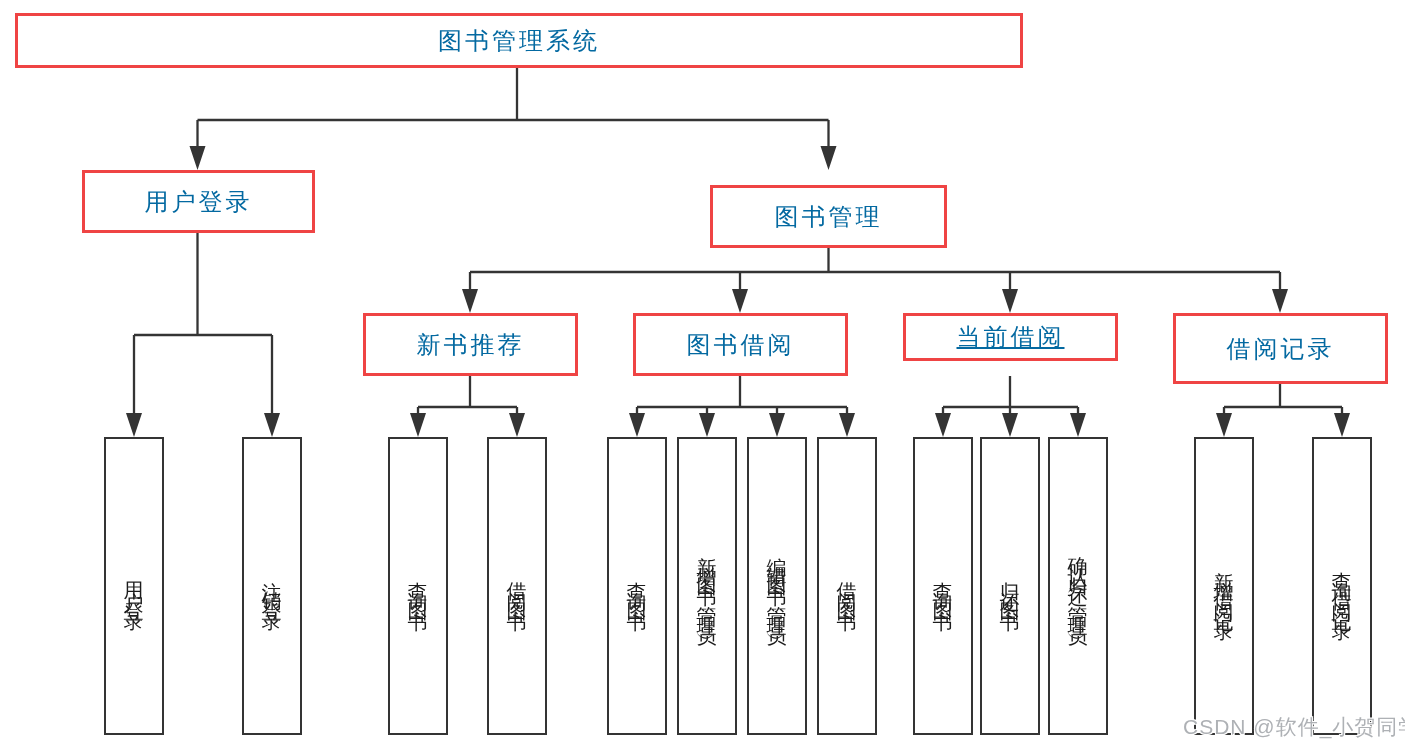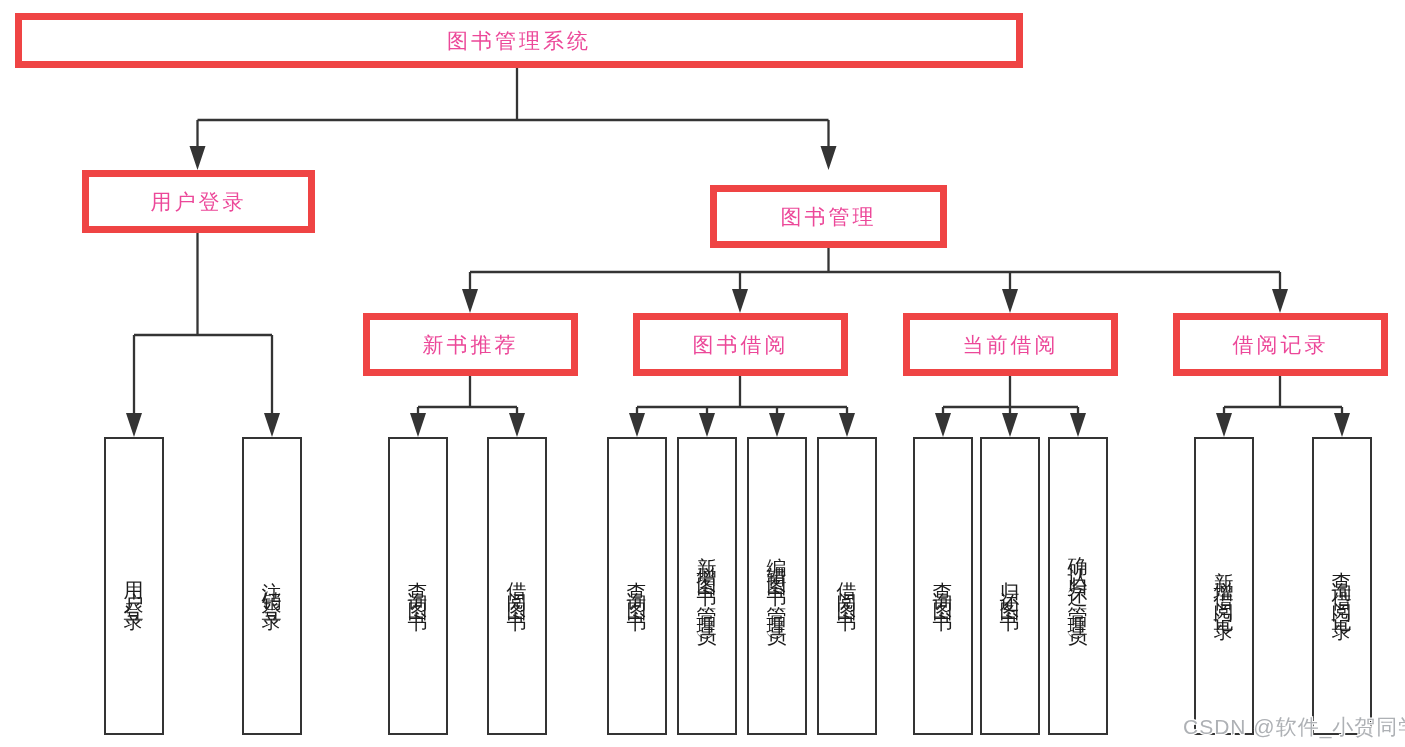--- a/index.html
+++ b/index.html
@@ -14,27 +14,27 @@
   #connectors {
     position: absolute;
     left: 0; top: 0;
     width: 1405px; height: 747px;
     pointer-events: none;
   }
   .node {
     position: absolute;
     box-sizing: border-box;
     background: #fff;
-    border: 7px solid #ef4444;
+    border: 3px solid #ef4444;
     display: flex;
     align-items: center;
     justify-content: center;
-    font-size: 21px;
+    font-size: 24px;
     letter-spacing: 3px;
-    color: #ec4899;
+    color: #0369a1;
     white-space: nowrap;
     z-index: 2;
   }
   .leaf {
     position: absolute;
     box-sizing: border-box;
     background: #fff;
     border: 2px solid #343434;
     width: 60px;
     top: 437px;
@@ -53,22 +53,22 @@
     letter-spacing: 10px;
     color: #1c1c1c;
     white-space: nowrap;
   }
   
   .n-root        { left: 15px;   top: 13px;  width: 1008px; height: 55px; }
   .n-user-login  { left: 82px;   top: 170px; width: 233px;  height: 63px; }
   .n-book-mgmt   { left: 710px;  top: 170px; width: 237px;  height: 63px; margin-top: 15px; }
   .n-new-rec     { left: 363px;  top: 313px; width: 215px;  height: 63px; }
   .n-book-borrow { left: 633px;  top: 313px; width: 215px;  height: 63px; }
-  .n-curr-borrow { left: 903px;  top: 313px; width: 215px;  height: 63px; }
-  .n-borrow-rec  { left: 1173px; top: 313px; width: 215px;  height: 63px; }
+  .n-curr-borrow { left: 903px;  top: 313px; width: 215px;  height: 48px; text-decoration: underline; }
+  .n-borrow-rec  { left: 1173px; top: 313px; width: 215px;  height: 71px; }
   
   .lf0  { left: 104px; }
   .lf1  { left: 242px; }
   .lf2  { left: 388px; }
   .lf3  { left: 487px; }
   .lf4  { left: 607px; }
   .lf5  { left: 677px; }
   .lf6  { left: 747px; }
   .lf7  { left: 817px; }
   .lf8  { left: 913px; }

